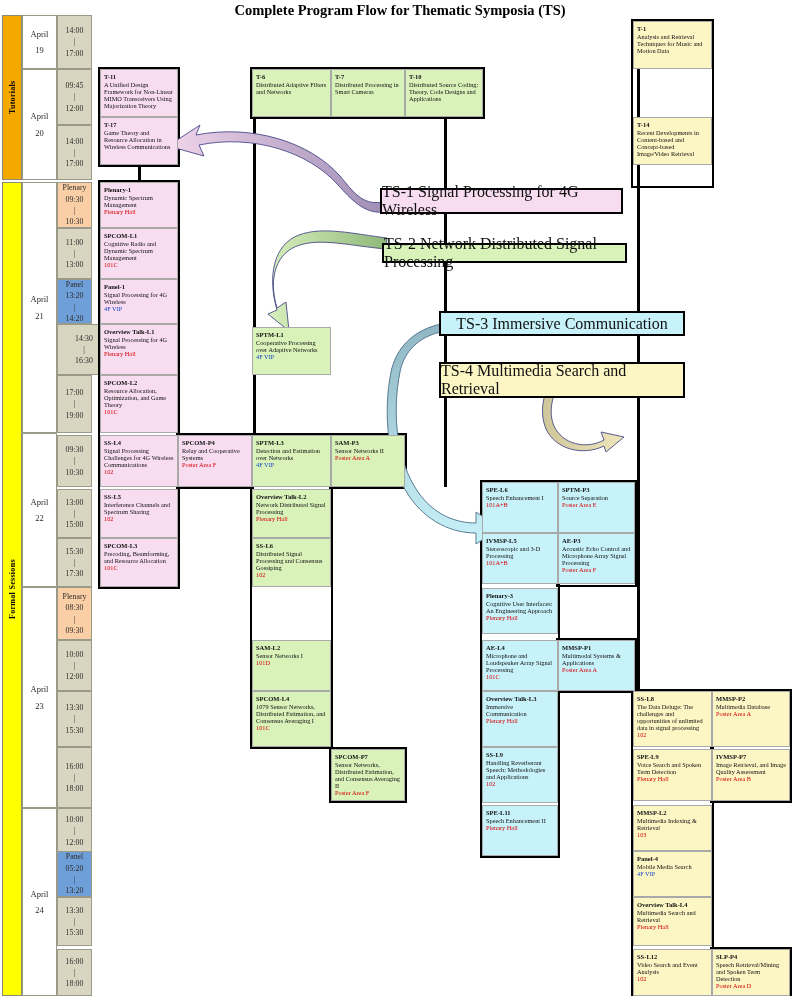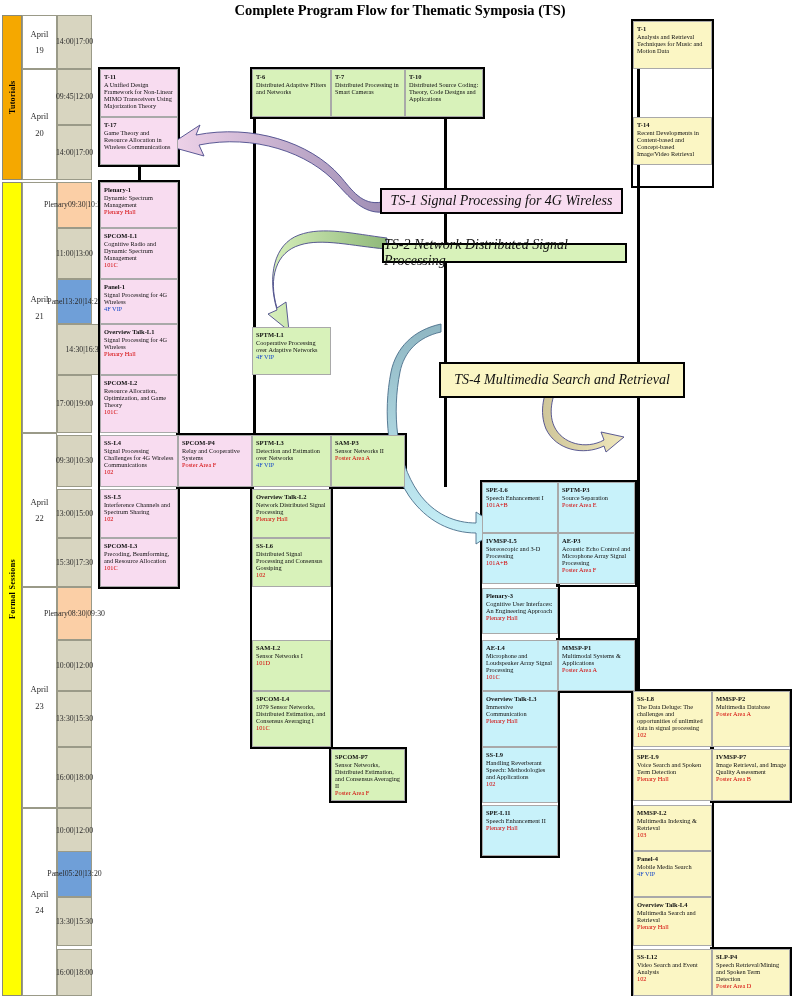--- a/index.html
+++ b/index.html
@@ -7,37 +7,37 @@
   #stage{position:relative;width:800px;height:996px;}
   .abs{position:absolute;box-sizing:border-box;}
 
   #title{left:0;top:2px;width:800px;text-align:center;font-weight:bold;font-size:14.5px;font-family:"Liberation Serif",serif;color:#000;}
 
   
   .rail{border:1px solid #8a8a78;text-align:center;writing-mode:vertical-rl;transform:rotate(180deg);
         font-weight:bold;font-size:8px;display:flex;align-items:center;justify-content:center;letter-spacing:.3px;}
   .datecell{border:1px solid #9a9a88;background:#ffffff;display:flex;flex-direction:column;align-items:center;
             justify-content:center;font-size:8.5px;color:#2b2b2b;line-height:1.9;}
-  .timecell{border:1px solid #9a9a88;display:flex;align-items:center;justify-content:center;
+  .timecell{border:1px solid #9a9a88;display:flex;flex-direction:column;align-items:center;justify-content:center;
             font-size:7.8px;color:#2b2b2b;line-height:1.45;text-align:center;}
 
   
   .sess{border:1px solid #a9a9a9;padding:3px 3px 2px 3px;overflow:hidden;line-height:1.12;font-size:6.3px;color:#111;}
   .sess .code{font-weight:bold;font-size:6.5px;display:block;margin-bottom:.5px;}
   .sess .ttl{display:block;}
   .sess .room{display:block;color:#d40000;}
   .sess .room.blue{color:#1548c8;}
 
   
   .frame{border:2.2px solid #000;background:transparent;pointer-events:none;}
   .vline{background:#000;}
 
   
   .ts{border:2.2px solid #000;display:flex;align-items:center;justify-content:center;
-      font-size:14px;color:#111;font-family:"Liberation Serif",serif;font-style:italic;}
+      font-size:16px;color:#111;font-family:"Liberation Serif",serif;}
 
   svg.arrows{position:absolute;left:0;top:0;width:800px;height:996px;pointer-events:none;}
 </style>
 </head>
 <body>
 
 <div id="stage">
 
   <div class="abs" id="title">Complete Program Flow for Thematic Symposia (TS)</div>
 
@@ -244,20 +244,23 @@
                C583,456 556,450 546,429 C539,412 543,392 554,376 Z" fill="url(#gTS4)" stroke="#4a4a8a" stroke-width="0.9"></path>
     </g>
   </svg>
 
   <div class="abs ts" style="left:380px;top:188px;width:243px;height:26px;background:#f8dcf0;">
     <span>TS-1 Signal Processing for 4G Wireless</span>
   </div>
   <div class="abs ts" style="left:382px;top:243px;width:245px;height:20px;background:#d8f2ba;">
     <span>TS-2 Network Distributed Signal  Processing</span>
   </div>
+  <div class="abs ts" style="left:439px;top:311px;width:246px;height:25px;background:#c8f2fa;">
+    <span>TS-3 Immersive Communication</span>
+  </div>
   <div class="abs ts" style="left:439px;top:362px;width:246px;height:36px;background:#fbf6c4;">
     <span>TS-4 Multimedia Search and Retrieval</span>
   </div>
 
   <div id="sessions">
       <div class="abs sess" style="left: 100px; top: 69px; width: 78px; height: 48px; background: rgb(248, 220, 240);">
         <span class="code">T-11</span>
         <span class="ttl">A Unified Design Framework for Non-Linear MIMO Transceivers Using Majorization Theory</span>
       </div>
       <div class="abs sess" style="left: 100px; top: 117px; width: 78px; height: 48px; background: rgb(248, 220, 240);">

